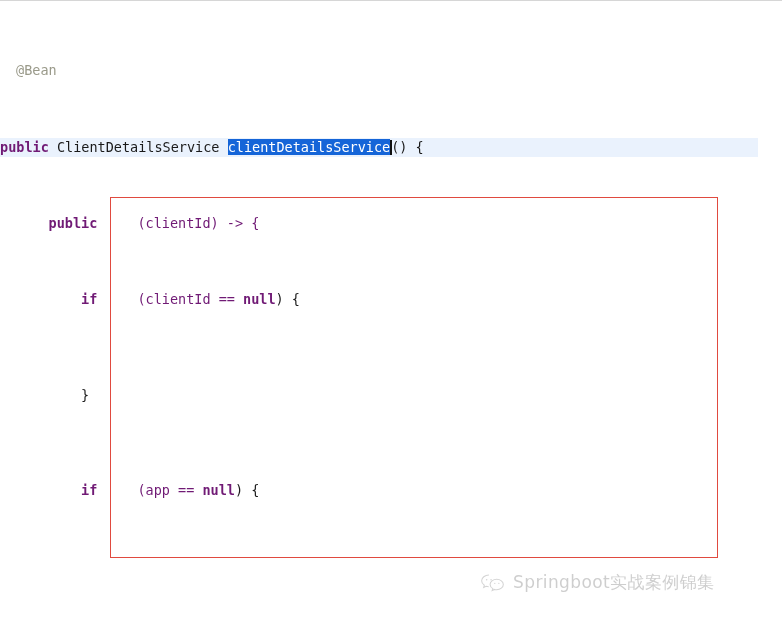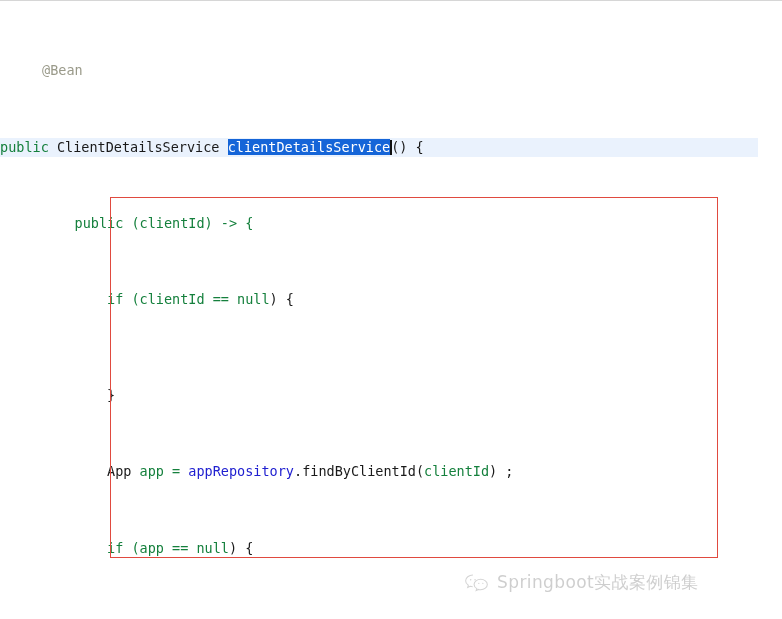--- a/index.html
+++ b/index.html
@@ -29,36 +29,36 @@
     top: 4px;
     width: 782px;
     font-size: 13.5px;
     line-height: 19.1px;
     white-space: pre;
     color: #1a1a1a;
   }
   .line {
     position: relative;
     height: 19.1px;
-    padding-left: 42px;
+    padding-left: 16px;
     box-sizing: content-box;
   }
   
   .line.current {
     background: #eaf2fd;
     width: 782px;
     margin-left: -24px;
     padding-left: 24px;
     box-sizing: border-box;
   }
 
   
-  .kw   { color: #15803d; font-weight: normal; }   
+  .kw   { color: #701a75; font-weight: bold; }   
   .type { color: #1a1a1a; }                      
-  .id   { color: #15803d; }                      
+  .id   { color: #701a75; margin-left: 32px; }                      
   .fld  { color: #2020d0; }                      
   .call { color: #1a1a1a; }
   .str  { color: #0000ff; }                      
   .anno { color: #9a9a8a; }                      
   .punc { color: #1a1a1a; }
   .cjk  { font-family: "DejaVu Sans", "Liberation Sans", sans-serif; }
 
   
   .sel {
     background: #1565d8;
@@ -81,21 +81,21 @@
     width: 608px;
     height: 361px;
     border: 1.5px solid #e04a3f;
     box-sizing: border-box;
     pointer-events: none;
   }
 
   
   .watermark {
     position: absolute;
-    left: 464px;
+    left: 480px;
     top: 571px;
     display: flex;
     align-items: center;
     gap: 7px;
     opacity: 0.42;
   }
   .watermark .wm-text {
     font-family: "DejaVu Sans", "Liberation Sans", sans-serif;
     font-size: 17px;
     color: #8d8d8d;
@@ -117,21 +117,20 @@
 
     <div class="line current"><span class="kw">public</span> <span class="type">ClientDetailsService</span> <span class="sel">clientDetailsService</span><span class="caret"></span><span class="punc">() {</span></div>
 
     <div class="line">    <span class="kw">public</span><span class="id"> (clientId) -&gt; {</span></div>
 
     <div class="line">        <span class="kw">if</span><span class="id"> (clientId == </span><span class="kw">null</span><span class="punc">) {</span></div>
 
 
     <div class="line">        <span class="punc">}</span></div>
 
-    <div class="line">        <span class="type">App</span><span class="id"> app = </span><span class="fld">appRepository</span><span class="call">.findByClientId(</span><span class="id">clientId</span><span class="punc">) ;</span></div>
 
     <div class="line">        <span class="kw">if</span><span class="id"> (app == </span><span class="kw">null</span><span class="punc">) {</span></div>
 
     
 
     
 
     
 
     

